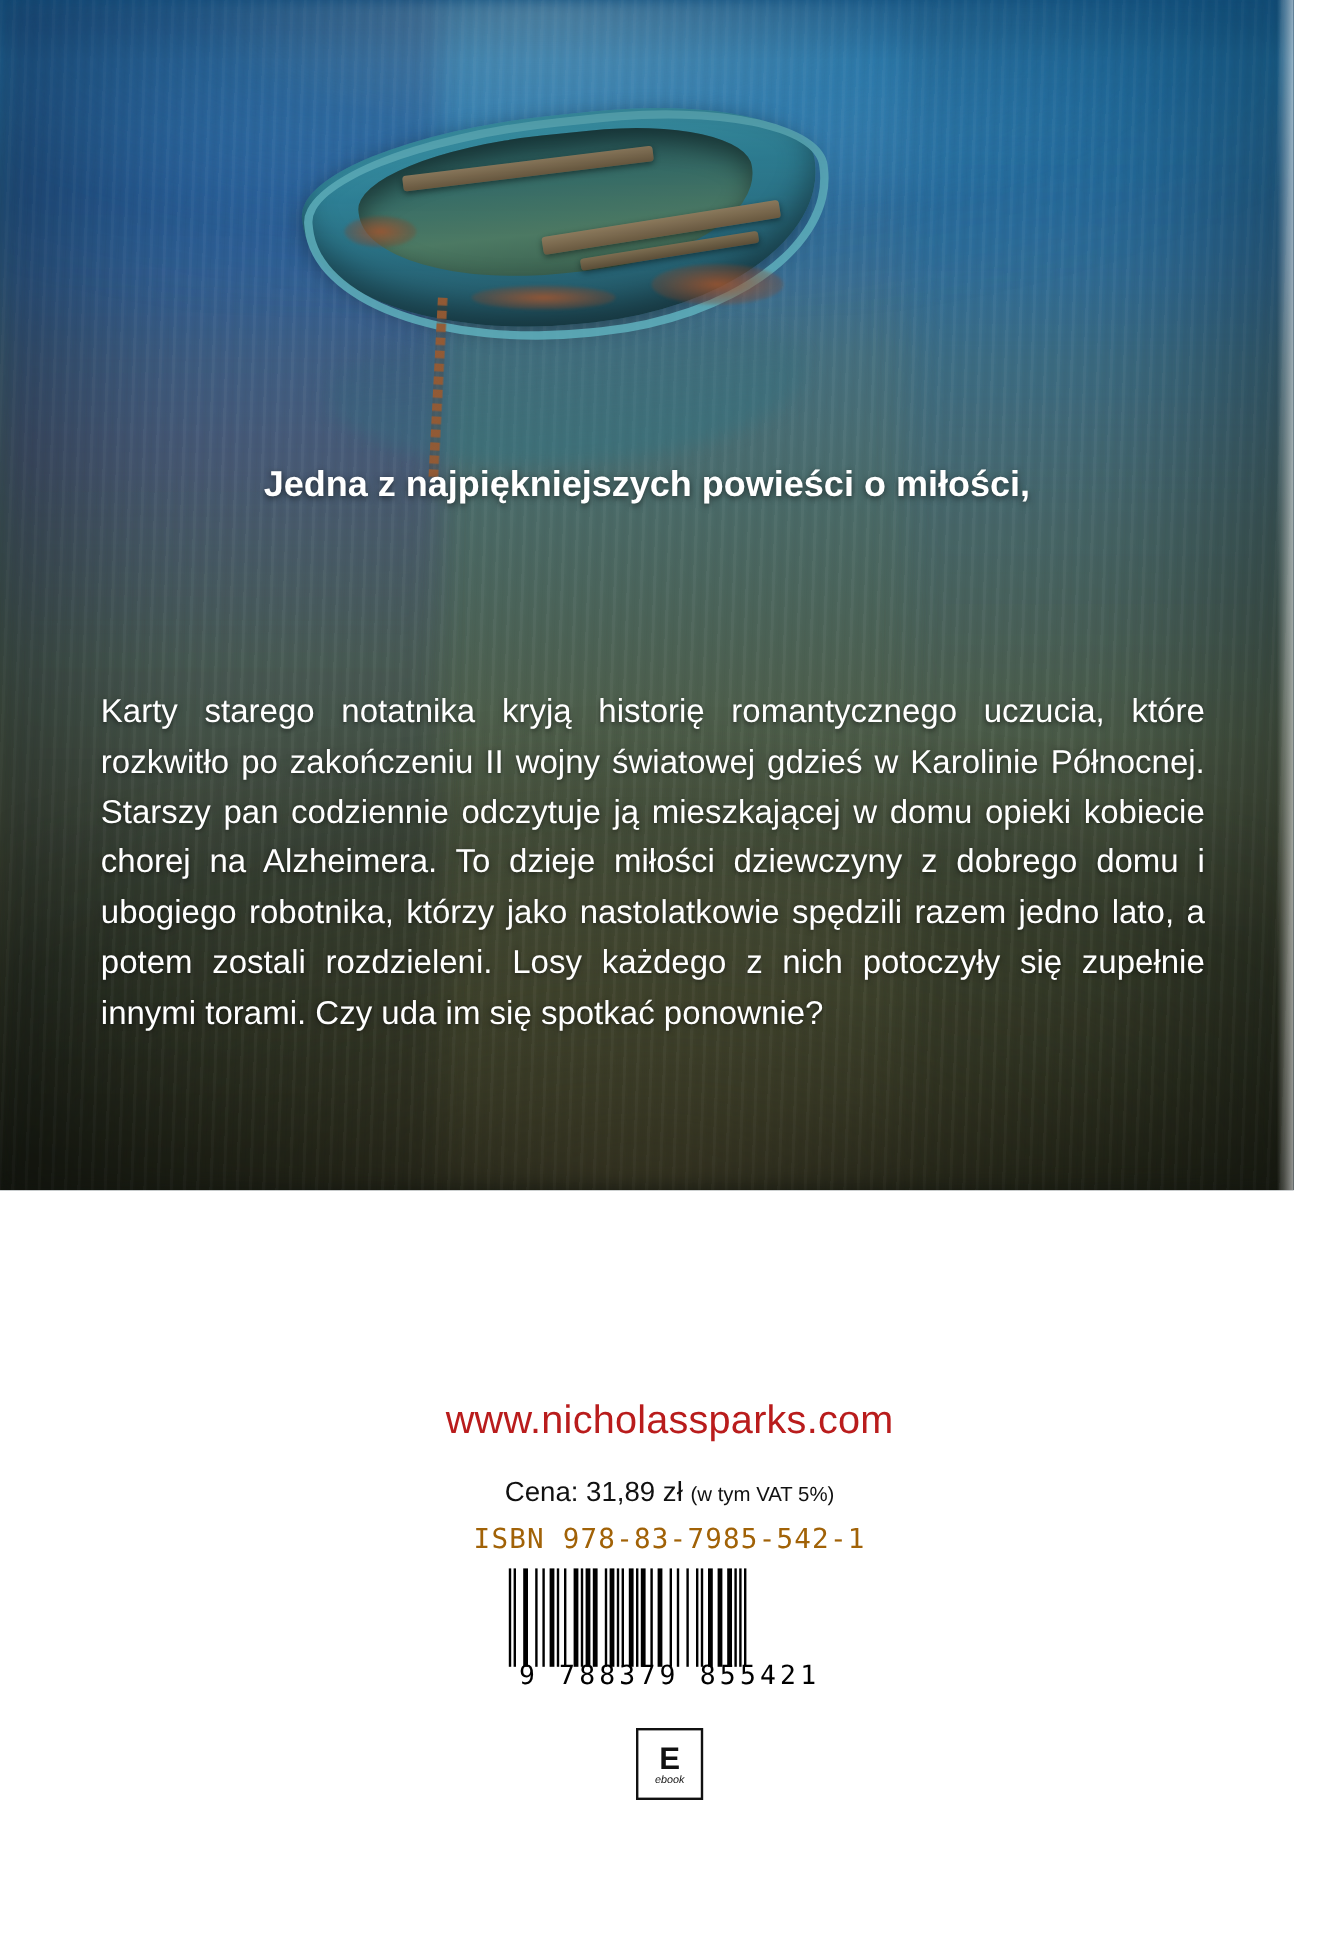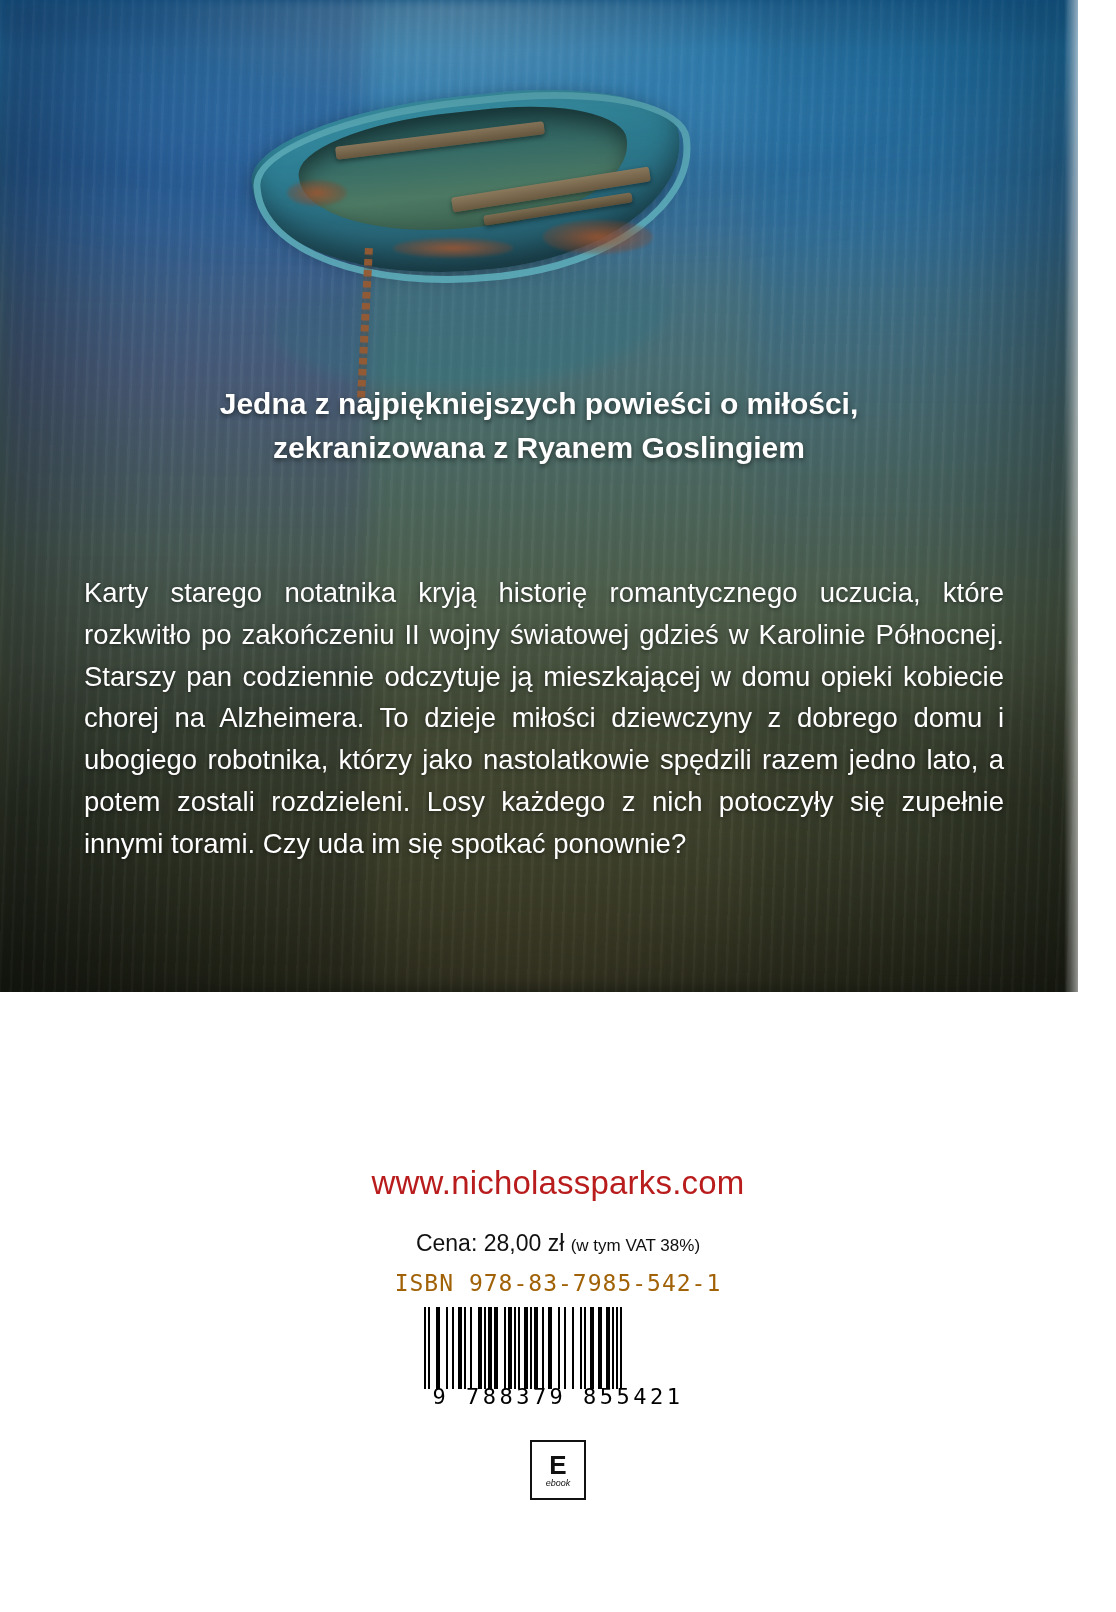--- a/index.html
+++ b/index.html
@@ -354,38 +354,37 @@
     <div class="rust-patch rust-1"></div>
     <div class="rust-patch rust-2"></div>
     <div class="rust-patch rust-3"></div>
     <div class="chain"></div>
   </div>
 
   <div class="vignette"></div>
 
   <div id="headline">
     <span class="hl-line">Jedna z najpiękniejszych powieści o miłości,</span>
-    <span class="hl-line">zekranizowana z Ryanem Goslingiem</span>
   </div>
 
   <div id="blurb">
     <p>Karty starego notatnika kryją historię romantycznego uczucia, które rozkwitło po zakończeniu II wojny światowej gdzieś w Karolinie Północnej. Starszy pan codziennie odczytuje ją mieszkającej w domu opieki kobiecie chorej na Alzheimera. To dzieje miłości dziewczyny z dobrego domu i ubogiego robotnika, którzy jako nastolatkowie spędzili razem jedno lato, a potem zostali rozdzieleni. Losy każdego z nich potoczyły się zupełnie innymi torami. Czy uda im się spotkać ponownie?</p>
   </div>
 
   <div class="photo-right-edge"></div>
 </div>
 <div id="scan-edge"></div>
 
 <div id="lower">
 
   <div id="website">www.nicholassparks.com</div>
 
   <div id="price">
-    <span>Cena: 28,00 zł</span>
-    <span class="vat">(w tym VAT 38%)</span>
+    <span>Cena: 31,89 zł</span>
+    <span class="vat">(w tym VAT 5%)</span>
   </div>
 
   <div id="isbn-text">ISBN 978-83-7985-542-1</div>
 
   <div id="barcode">
     <div class="bars" id="bars-host">
         <div class="bar" style="width: 2px;"></div>
         <div class="sp" style="width: 2px;"></div>
         <div class="bar" style="width: 2px;"></div>
         <div class="sp" style="width: 6px;"></div>

